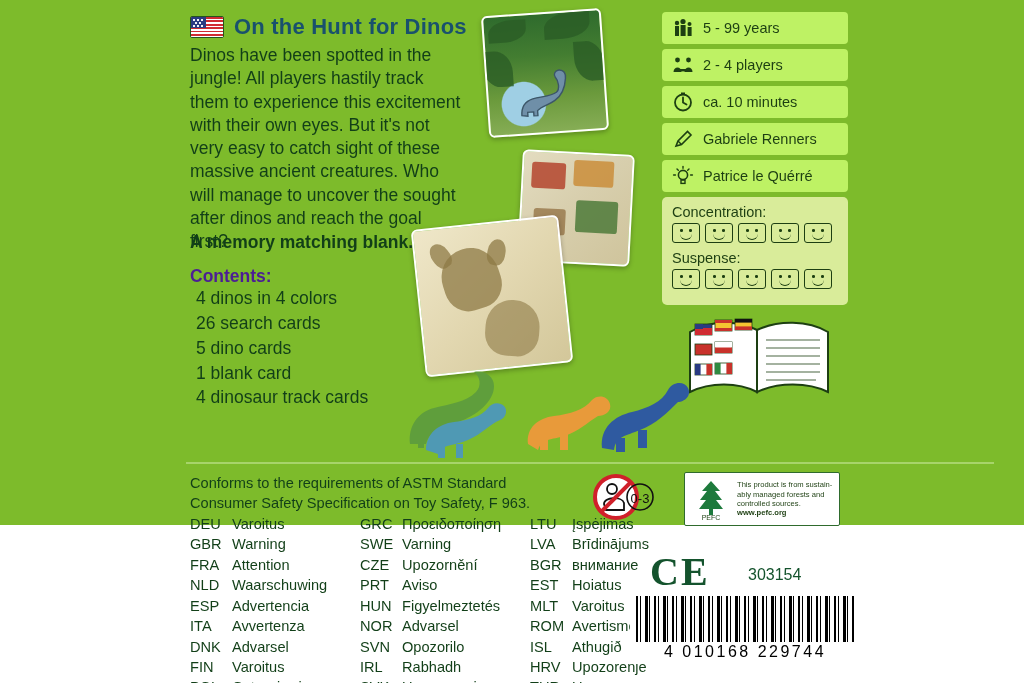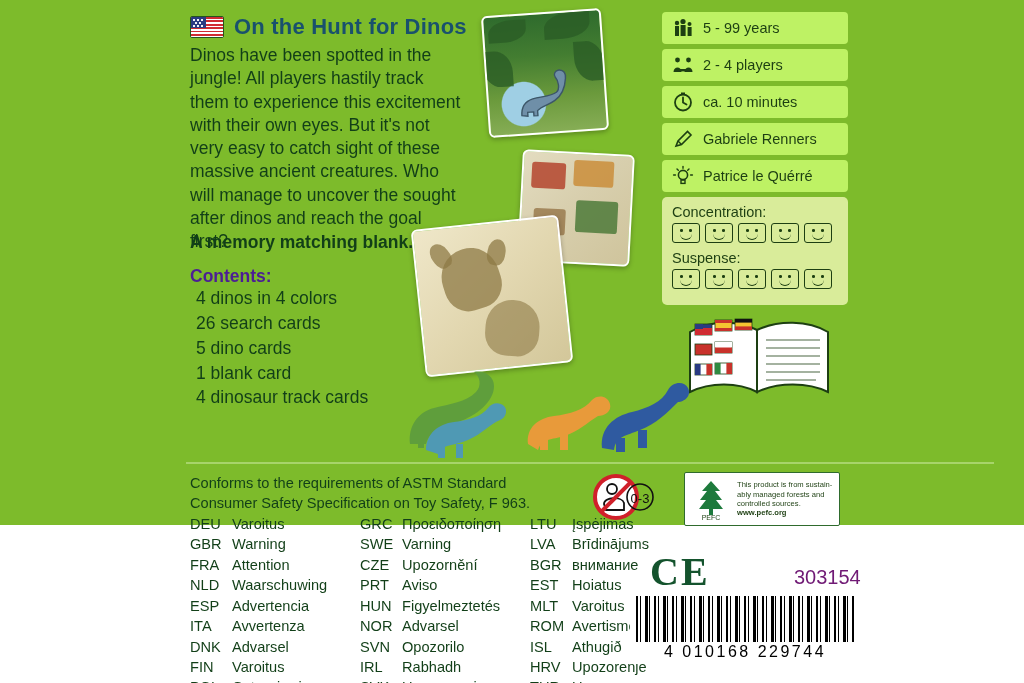--- a/index.html
+++ b/index.html
@@ -165,21 +165,21 @@
     display:flex;align-items:center;gap:5px;padding:3px 5px;box-sizing:border-box;
   }
   .pefc .txt{font-size:7.6px;color:#1d3f12;line-height:1.25;}
   .pefc .txt .url{font-weight:bold;}
   .ce{
     position:absolute;left:650px;top:548px;
     font-size:40px;color:#14532d;font-weight:bold;letter-spacing:2px;
     font-family:"Liberation Serif", serif;
   }
   .artnum{
-    position:absolute;left:794px;top:566px;color:#701a75;font-size:20px;
+    position:absolute;left:748px;top:566px;color:#14532d;font-size:16px;
   }
   .barcode{
     position:absolute;left:630px;top:592px;width:230px;height:72px;
     background:#ffffff;padding:4px 6px 10px 6px;box-sizing:border-box;
   }
   .bars{height:46px;width:100%;
     background:repeating-linear-gradient(to right,
       #000 0 2px, #fff 2px 4px, #000 4px 5px, #fff 5px 9px,
       #000 9px 12px, #fff 12px 13px, #000 13px 14px, #fff 14px 18px);
   }

